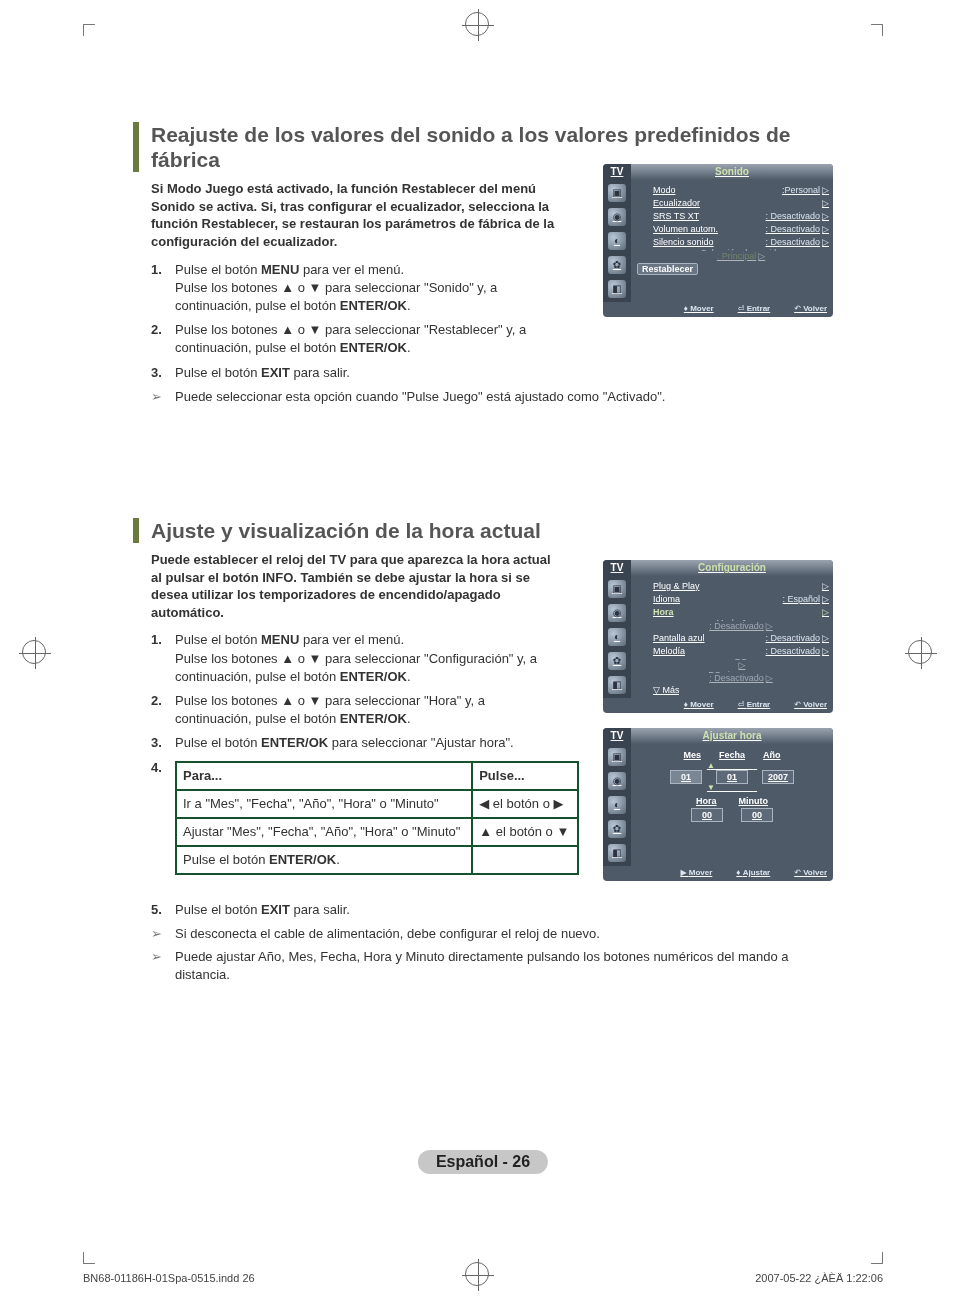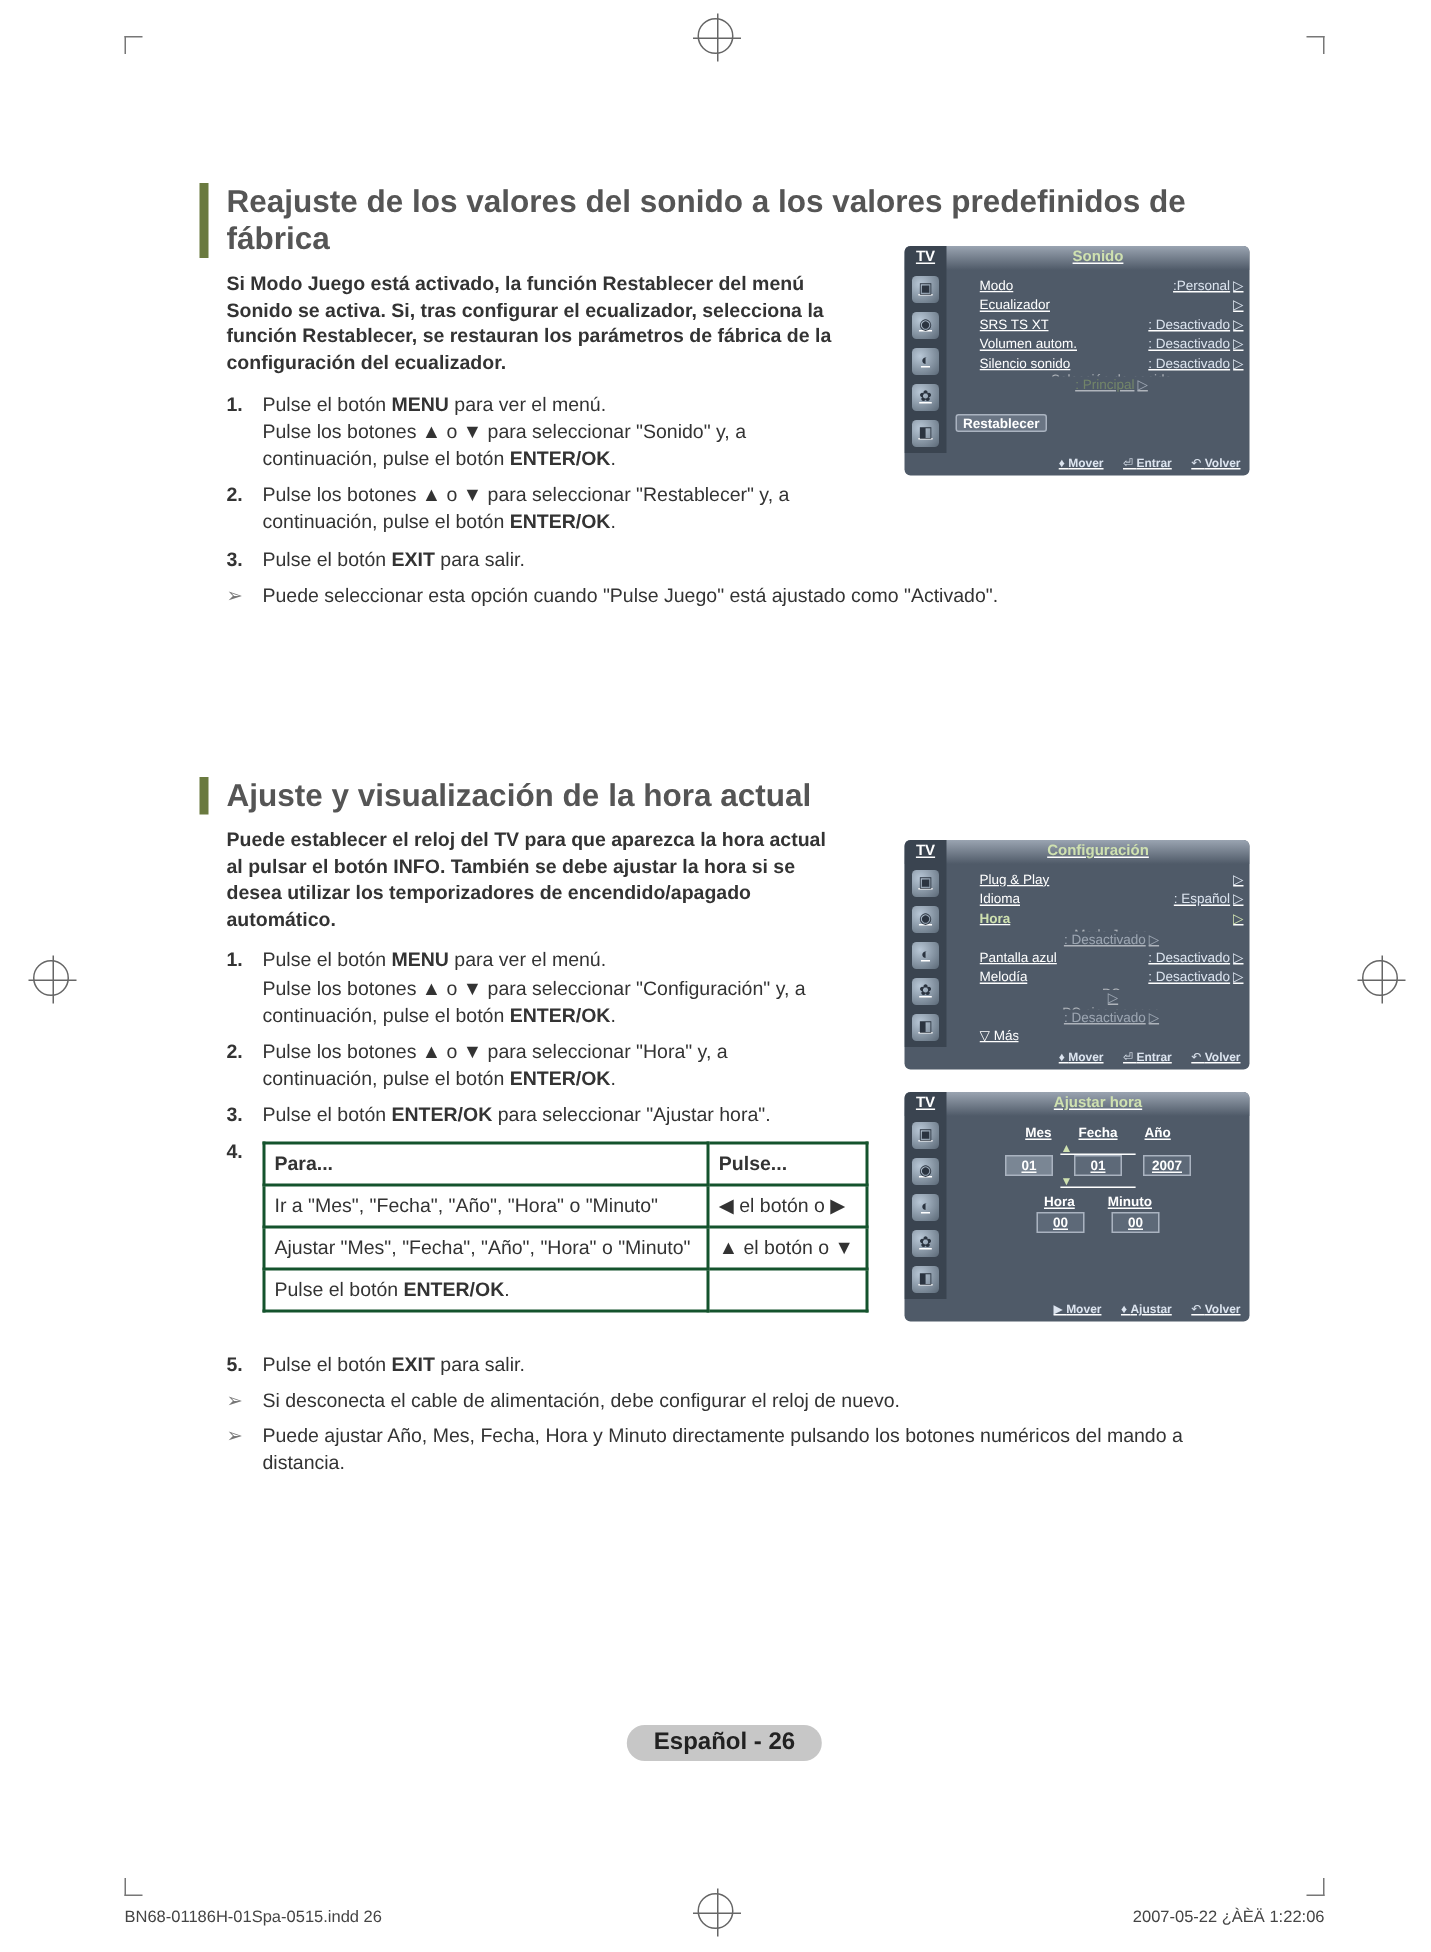--- a/index.html
+++ b/index.html
@@ -139,21 +139,21 @@
     border-radius: 2px;
     padding: 0 4px;
     height: 12px;
     line-height: 11px;
     display: inline-block;
     font-weight: bold;
   }
   .osd .foot {
     display: flex;
     justify-content: flex-end;
-    gap: 13px;
+    gap: 24px;
     padding: 2px 6px 4px;
     font-size: 8px;
     color: #dce4ef;
   }
   .osd .foot span b { font-weight: bold; }
   .osd .clock-grid {
     padding: 6px 10px 4px;
   }
   .osd .clock-grid .labels, .osd .clock-grid .labels2 {
     display: flex; gap: 18px; justify-content: center;
@@ -274,21 +274,21 @@
             <span><span class="val">: Desactivado</span><span class="tri">▷</span></span>
           </div>
         <div class="row">
             <span class="lbl">Silencio sonido</span>
             <span><span class="val">: Desactivado</span><span class="tri">▷</span></span>
           </div>
         <div class="row dim">
             <span class="lbl">Selección de sonido</span>
             <span><span class="val" style="color:#8fa86a">: Principal</span><span class="tri">▷</span></span>
           </div>
-        <div style="margin-top:15px;"><span class="pill">Restablecer</span></div>
+        <div style="margin-top:2px;"><span class="pill">Restablecer</span></div>
       </div>
     </div>
     <div class="foot">
       <span>♦ <b>Mover</b></span>
       <span>⏎ <b>Entrar</b></span>
       <span>↶ <b>Volver</b></span>
     </div>
   </div>
 
   <div style="position:absolute; left:50px; top:494px; width:710px;">

